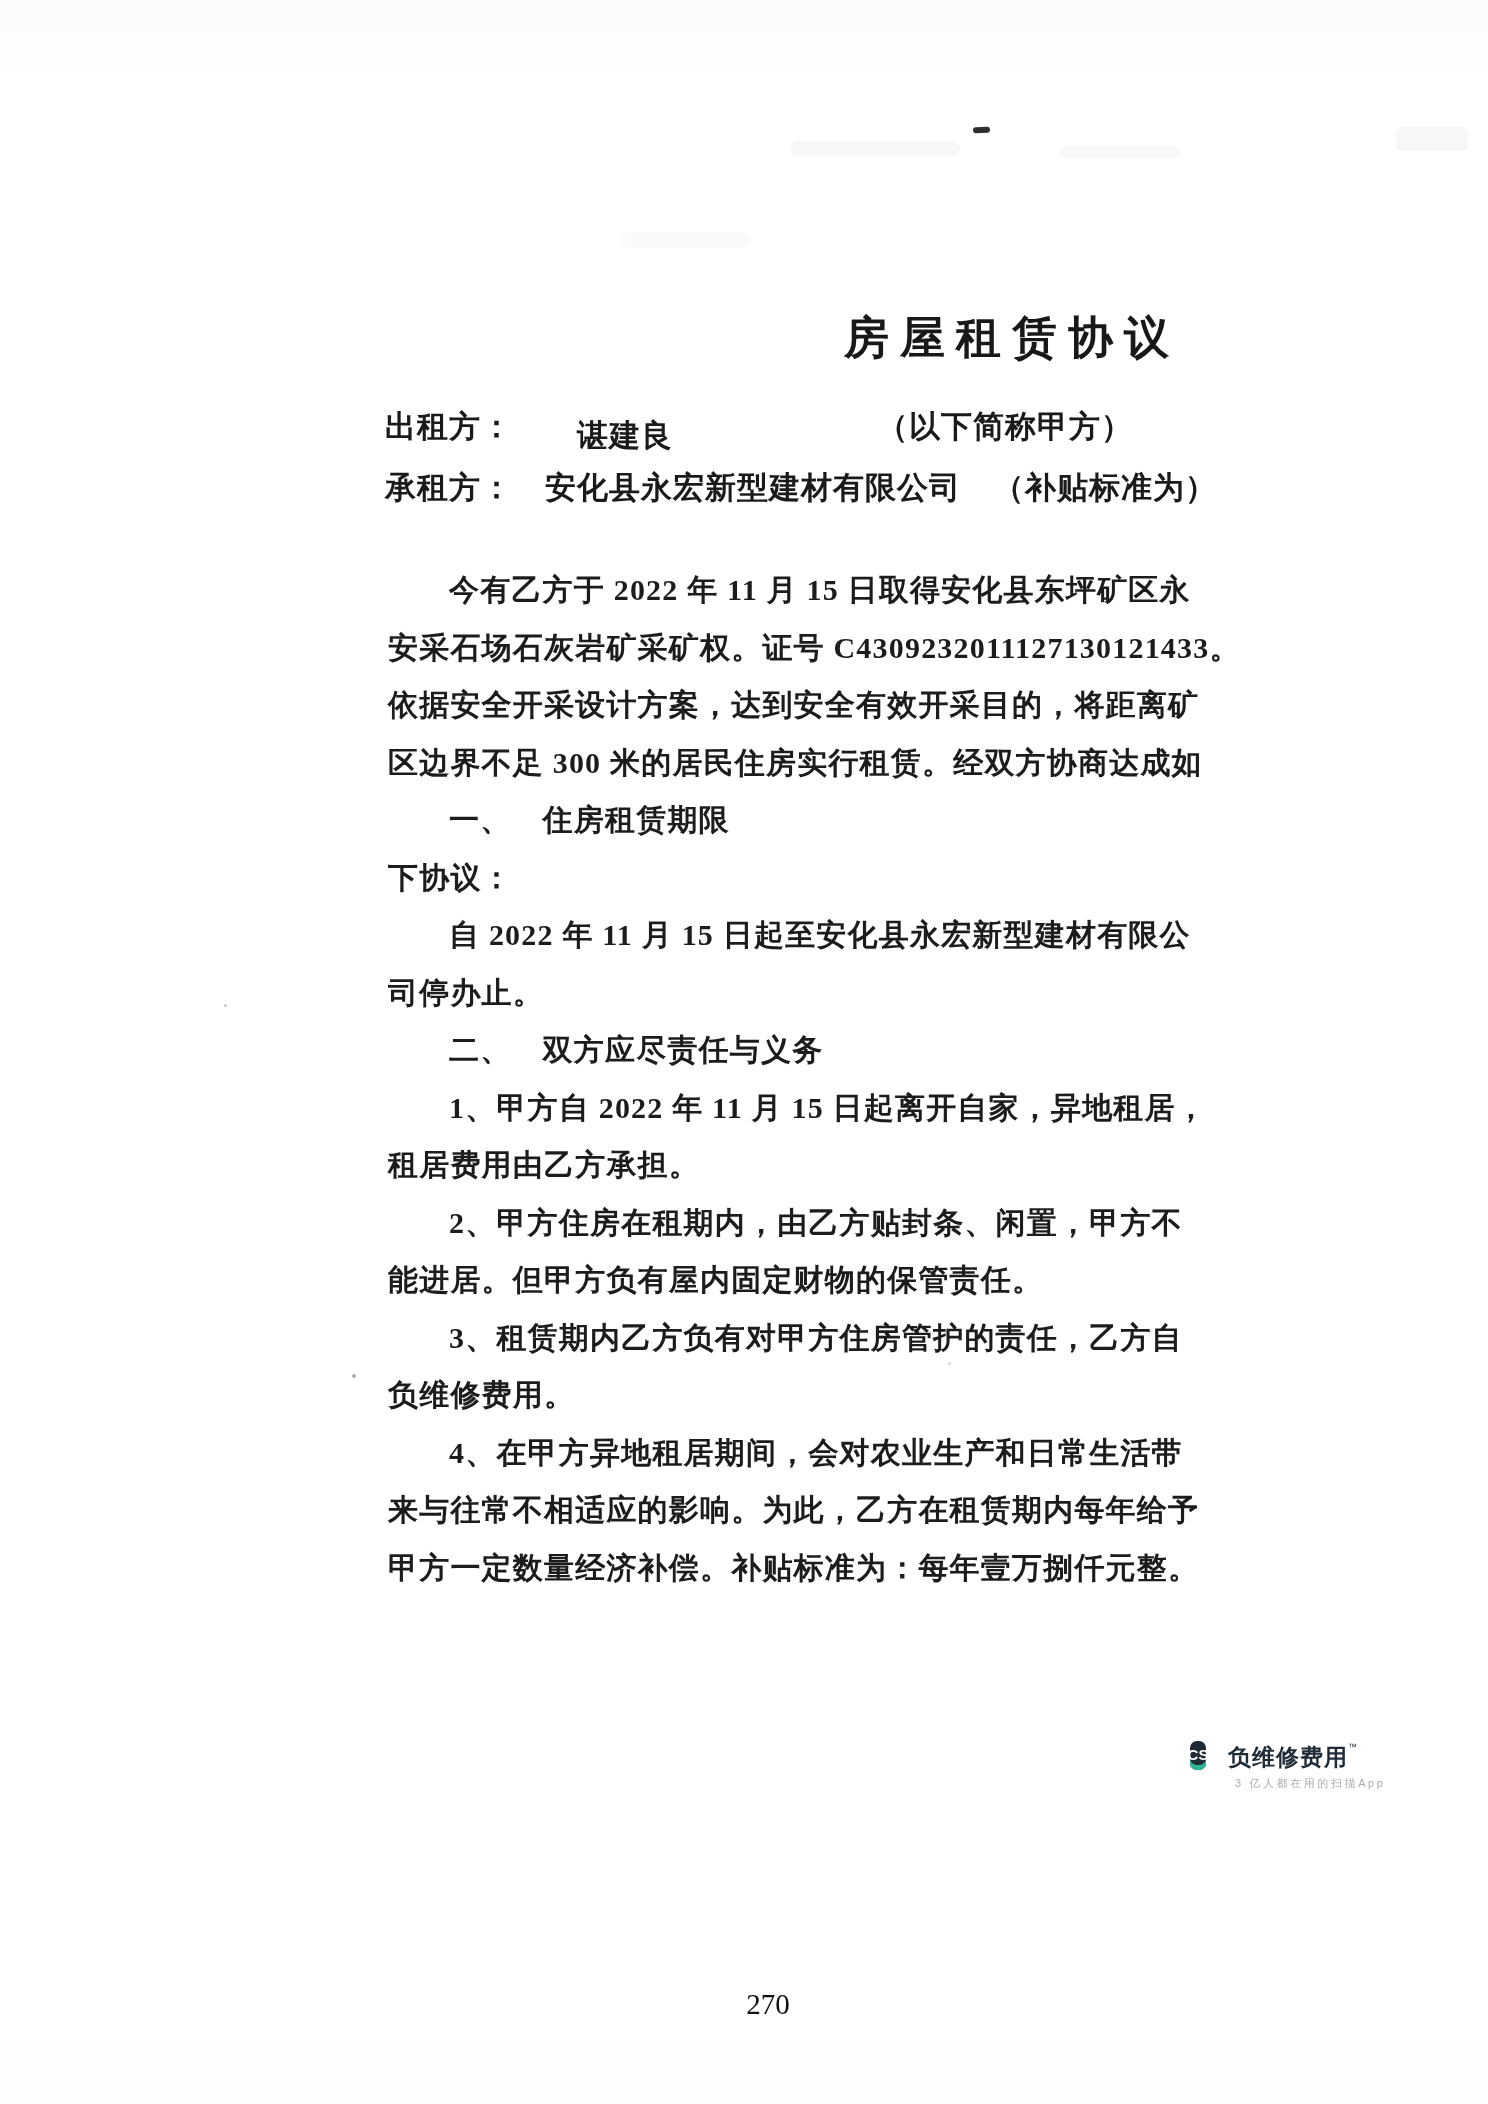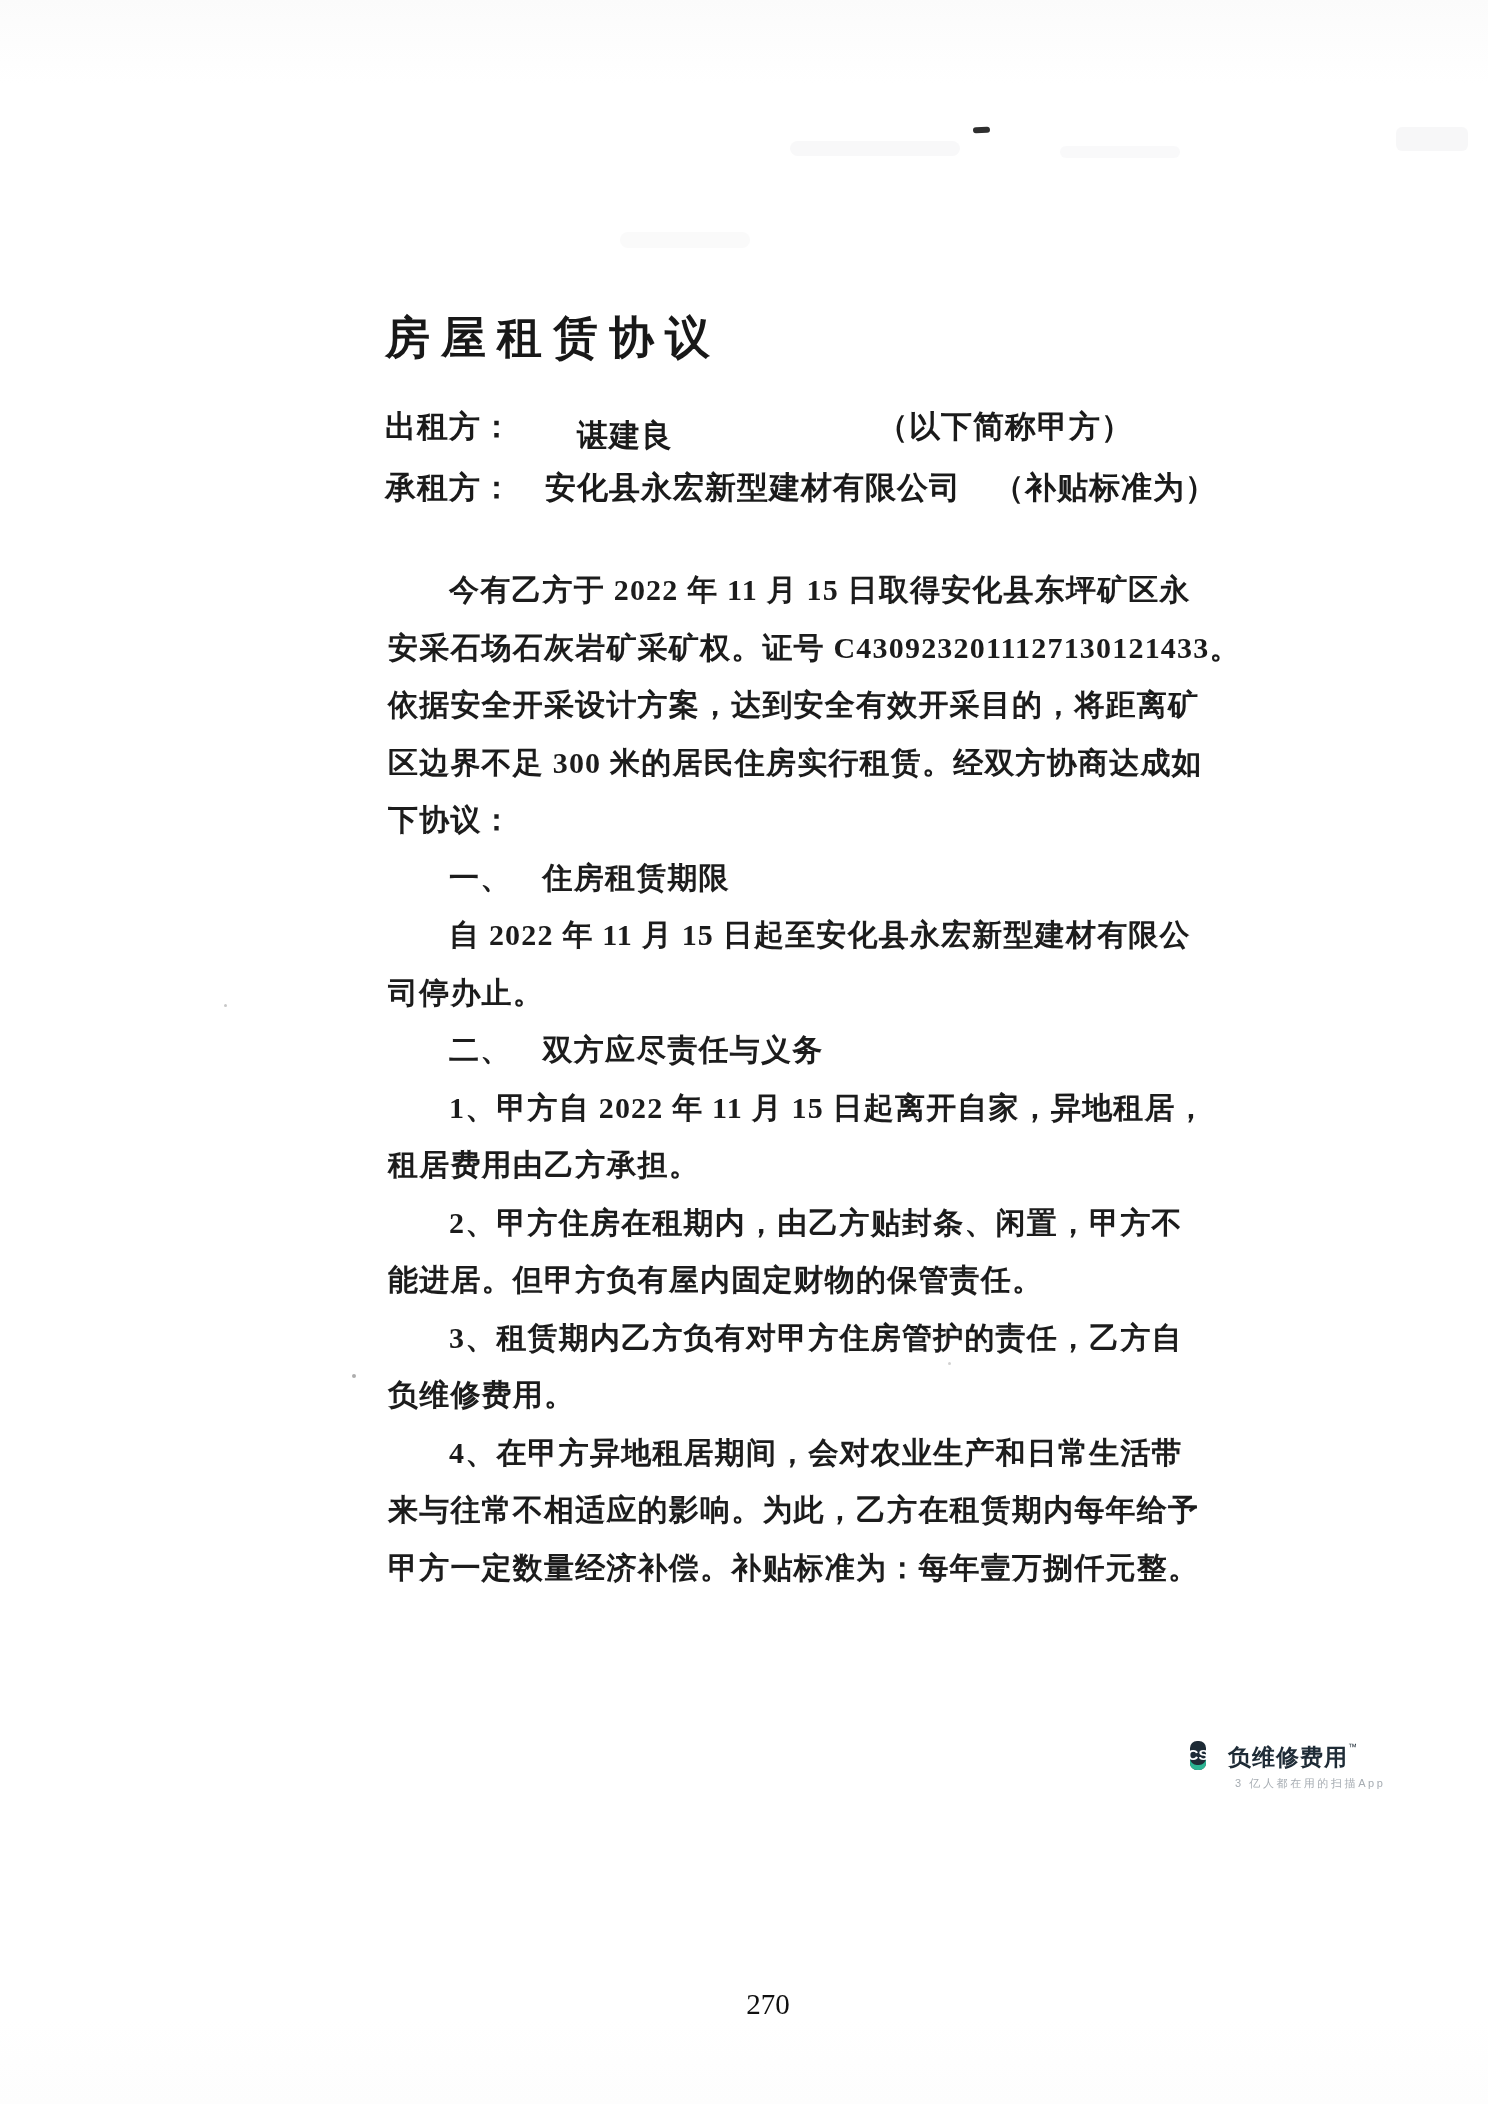--- a/index.html
+++ b/index.html
@@ -8,21 +8,21 @@
     background:#ffffff;
     font-family:"Liberation Serif","DejaVu Serif",serif;
   }
   .page{
     position:absolute;inset:0;
     background:linear-gradient(180deg,#fbfbfb 0%,#ffffff 4%,#ffffff 96%,#fdfdfd 100%);
   }
   
   .doc-title{
     position:absolute;left:385px;top:308px;width:795px;
-    text-align:left;font-size:45px;font-weight:700;letter-spacing:11px;
+    text-align:right;font-size:45px;font-weight:700;letter-spacing:11px;
     color:#181818;white-space:nowrap;
   }
   .parties{position:absolute;left:385px;top:396px;width:748px;}
   .party-line{
     display:flex;align-items:center;height:61px;
     font-size:31px;font-weight:700;color:#1a1a1a;letter-spacing:1px;white-space:nowrap;gap:32px;
   }
   .party-line:first-child .party-name{margin-left:32px;margin-top:18px;}
   .party-line:first-child .party-alias{margin-left:auto;}
   .body-text{
@@ -99,23 +99,23 @@
 
   <div class="body-text" id="body-text">
     <div class="body-line indent">今有乙方于 2022 年 11 月 15 日取得安化县东坪矿区永</div>
 
     <div class="body-line">安采石场石灰岩矿采矿权。证号 C4309232011127130121433。</div>
 
     <div class="body-line">依据安全开采设计方案，达到安全有效开采目的，将距离矿</div>
 
     <div class="body-line">区边界不足 300 米的居民住房实行租赁。经双方协商达成如</div>
 
+    <div class="body-line indent">一、　住房租赁期限</div>
+
     <div class="body-line">下协议：</div>
-
-    <div class="body-line indent">一、　住房租赁期限</div>
 
     <div class="body-line indent">自 2022 年 11 月 15 日起至安化县永宏新型建材有限公</div>
 
     <div class="body-line">司停办止。</div>
 
     <div class="body-line indent">二、　双方应尽责任与义务</div>
 
     <div class="body-line indent">1、甲方自 2022 年 11 月 15 日起离开自家，异地租居，</div>
 
     <div class="body-line">租居费用由乙方承担。</div>

